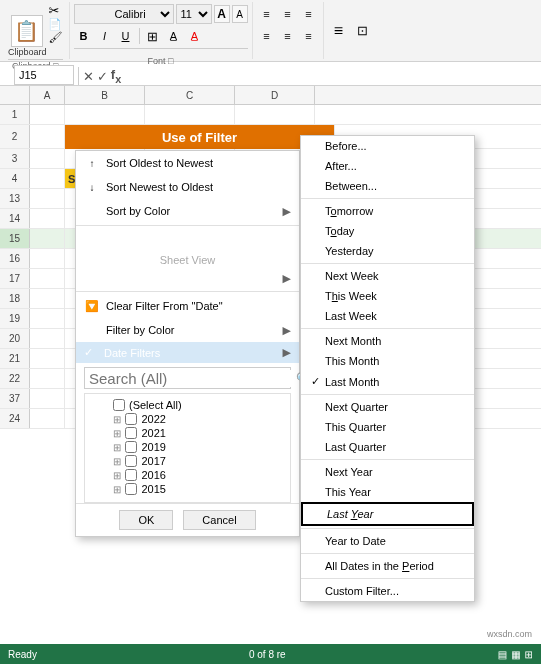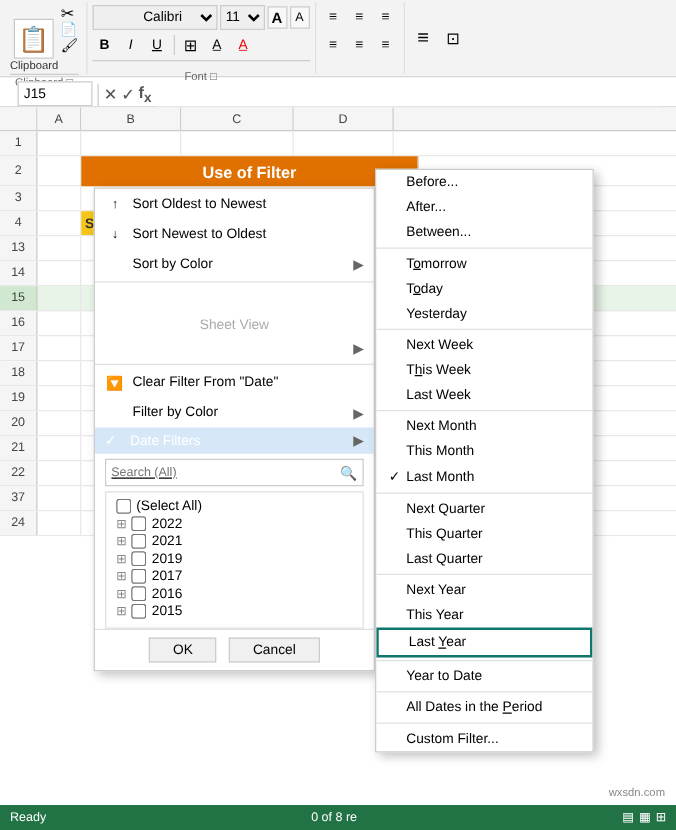--- a/index.html
+++ b/index.html
@@ -285,26 +285,28 @@
       background: #e0e0e0;
       margin: 2px 0;
     }
 
     .submenu-item-check {
       width: 14px;
       font-size: 11px;
     }
 
     .last-year-box {
-      border: 2px solid #0f766e;
+      border: 2px solid #000000;
+      font-style: italic;
     }
 
     
     .checklist-area {
       padding: 4px 8px;
+      margin-left: 20px;
     }
 
     .checklist-item {
       display: flex;
       align-items: center;
       gap: 4px;
       padding: 1px 0;
       font-size: 11px;
     }
 
@@ -322,24 +324,23 @@
       display: flex;
       align-items: center;
       border: 1px solid #ccc;
       margin: 4px 8px;
       height: 22px;
     }
 
     .dropdown-search input {
       border: none;
       outline: none;
-      font-size: 10px;
+      font-size: 15px;
       flex: 1;
       padding: 0 4px;
-      text-decoration: underline;
     }
 
     .dropdown-search-icon {
       padding: 0 4px;
       color: #888;
     }
 
     .checklist-container {
       height: 110px;
       overflow-y: auto;

